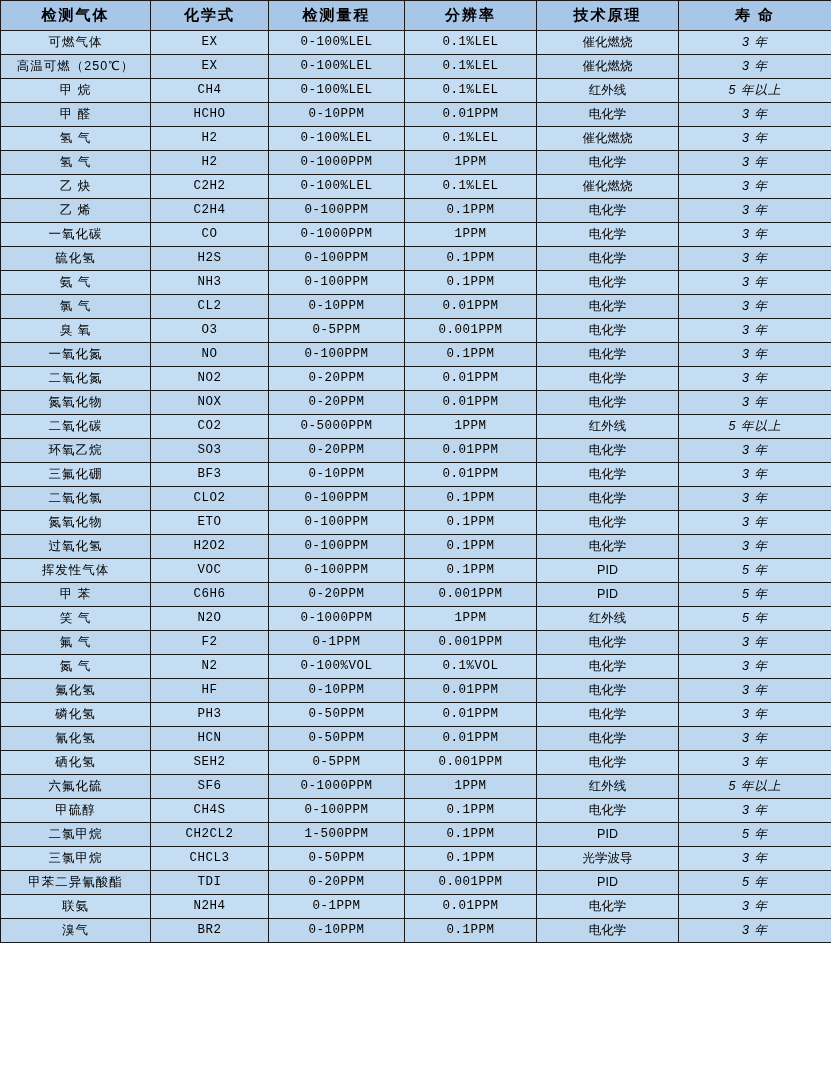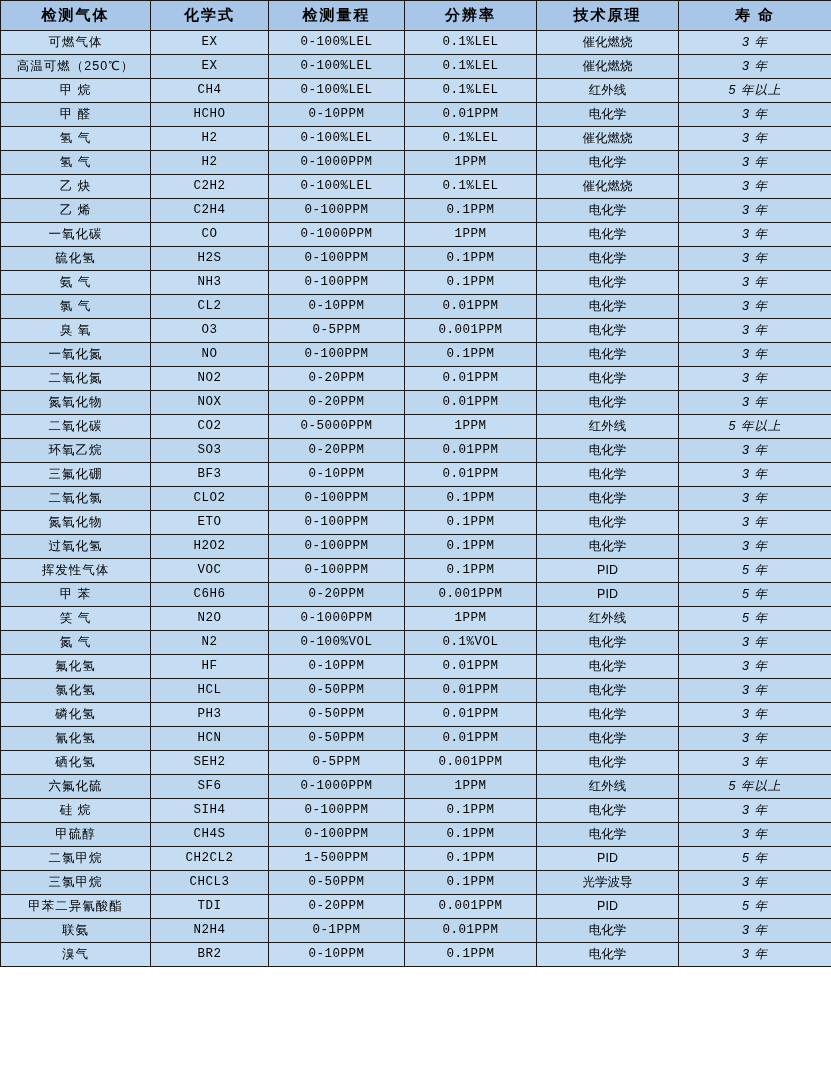--- a/index.html
+++ b/index.html
@@ -287,39 +287,39 @@
         </tr>
         <tr>
           <td class="col-name">笑 气</td>
           <td class="col-formula">N2O</td>
           <td class="col-range">0-1000PPM</td>
           <td class="col-res">1PPM</td>
           <td class="col-principle">红外线</td>
           <td class="col-life">5 年</td>
         </tr>
         <tr>
+          <td class="col-name">氟 气</td>
+          <td class="col-formula">F2</td>
+          <td class="col-range">0-1PPM</td>
+          <td class="col-res">0.001PPM</td>
+          <td class="col-principle">电化学</td>
+          <td class="col-life">3 年</td>
+        </tr>
+        <tr>
           <td class="col-name">氮 气</td>
           <td class="col-formula">N2</td>
           <td class="col-range">0-100%VOL</td>
           <td class="col-res">0.1%VOL</td>
           <td class="col-principle">电化学</td>
           <td class="col-life">3 年</td>
         </tr>
         <tr>
           <td class="col-name">氟化氢</td>
           <td class="col-formula">HF</td>
           <td class="col-range">0-10PPM</td>
-          <td class="col-res">0.01PPM</td>
-          <td class="col-principle">电化学</td>
-          <td class="col-life">3 年</td>
-        </tr>
-        <tr>
-          <td class="col-name">氯化氢</td>
-          <td class="col-formula">HCL</td>
-          <td class="col-range">0-50PPM</td>
           <td class="col-res">0.01PPM</td>
           <td class="col-principle">电化学</td>
           <td class="col-life">3 年</td>
         </tr>
         <tr>
           <td class="col-name">磷化氢</td>
           <td class="col-formula">PH3</td>
           <td class="col-range">0-50PPM</td>
           <td class="col-res">0.01PPM</td>
           <td class="col-principle">电化学</td>
@@ -343,28 +343,20 @@
         </tr>
         <tr>
           <td class="col-name">六氟化硫</td>
           <td class="col-formula">SF6</td>
           <td class="col-range">0-1000PPM</td>
           <td class="col-res">1PPM</td>
           <td class="col-principle">红外线</td>
           <td class="col-life">5 年以上</td>
         </tr>
         <tr>
-          <td class="col-name">硅 烷</td>
-          <td class="col-formula">SIH4</td>
-          <td class="col-range">0-100PPM</td>
-          <td class="col-res">0.1PPM</td>
-          <td class="col-principle">电化学</td>
-          <td class="col-life">3 年</td>
-        </tr>
-        <tr>
           <td class="col-name">甲硫醇</td>
           <td class="col-formula">CH4S</td>
           <td class="col-range">0-100PPM</td>
           <td class="col-res">0.1PPM</td>
           <td class="col-principle">电化学</td>
           <td class="col-life">3 年</td>
         </tr>
         <tr>
           <td class="col-name">二氯甲烷</td>
           <td class="col-formula">CH2CL2</td>

